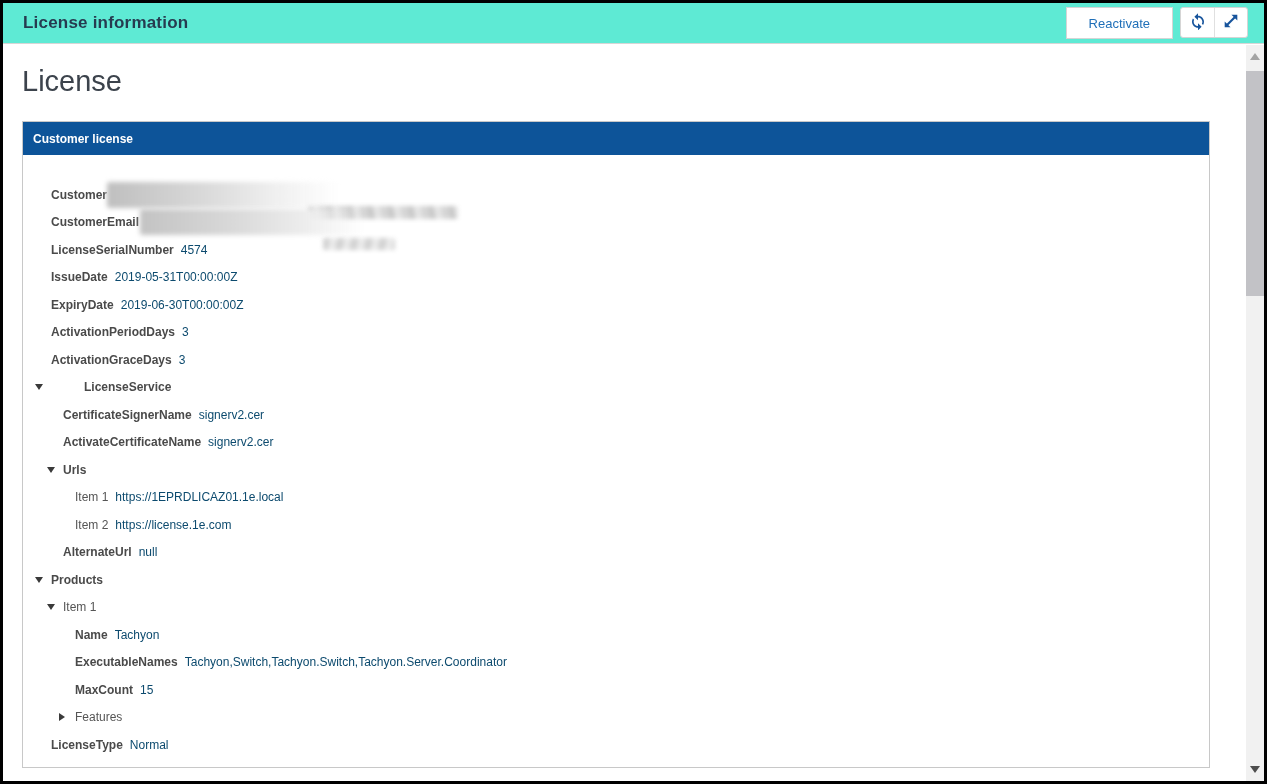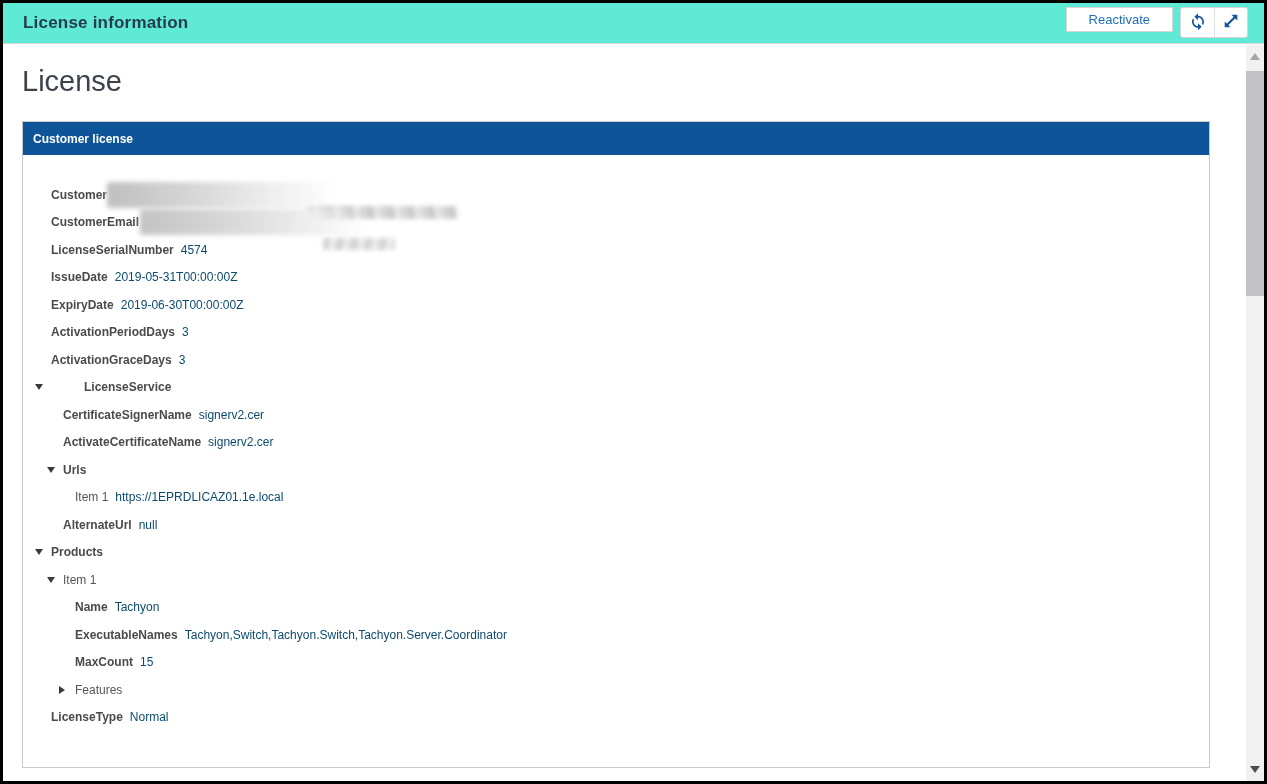--- a/index.html
+++ b/index.html
@@ -25,21 +25,21 @@
   .header-title {
     margin-left: 20px;
     font-size: 17px; font-weight: 700; color: #263b50;
     letter-spacing: .2px;
   }
   .header-actions {
     position: absolute; right: 16px; top: 4px; height: 31px;
     display: flex; gap: 7px;
   }
   .btn-reactivate {
-    height: 25px; padding: 0 22px;
+    height: 32px; padding: 0 22px;
     background: #fff; border: 1px solid #d5d5d5; border-radius: 0;
     color: #1f6fb8; font-size: 13px; font-family: inherit;
     cursor: pointer;
   }
   .icon-group {
     height: 31px; display: flex; align-items: stretch;
     background: #fff; border: 1px solid #d5d5d5; border-radius: 3px;
   }
   .icon-btn {
     width: 33px; display: flex; align-items: center; justify-content: center;
@@ -219,20 +219,25 @@
           </div>
           <div class="tree-row" style="padding-left: 24px;">
             <span class="toggle expanded"></span>
             <span class="label">Urls</span>
           </div>
           <div class="tree-row" style="padding-left: 36px;">
             <span class="toggle-spacer"></span>
             <span class="label normal">Item 1</span>
             <span class="value">https://1EPRDLICAZ01.1e.local</span>
           </div>
+          <div class="tree-row" style="padding-left: 36px;">
+            <span class="toggle-spacer"></span>
+            <span class="label normal">Item 2</span>
+            <span class="value">https://license.1e.com</span>
+          </div>
           <div class="tree-row" style="padding-left: 24px;">
             <span class="toggle-spacer"></span>
             <span class="label">AlternateUrl</span>
             <span class="value">null</span>
           </div>
           <div class="tree-row" style="padding-left: 12px;">
             <span class="toggle expanded"></span>
             <span class="label">Products</span>
           </div>
           <div class="tree-row" style="padding-left: 24px;">

